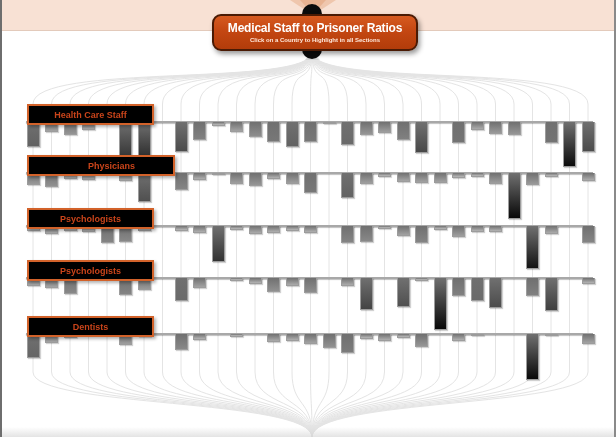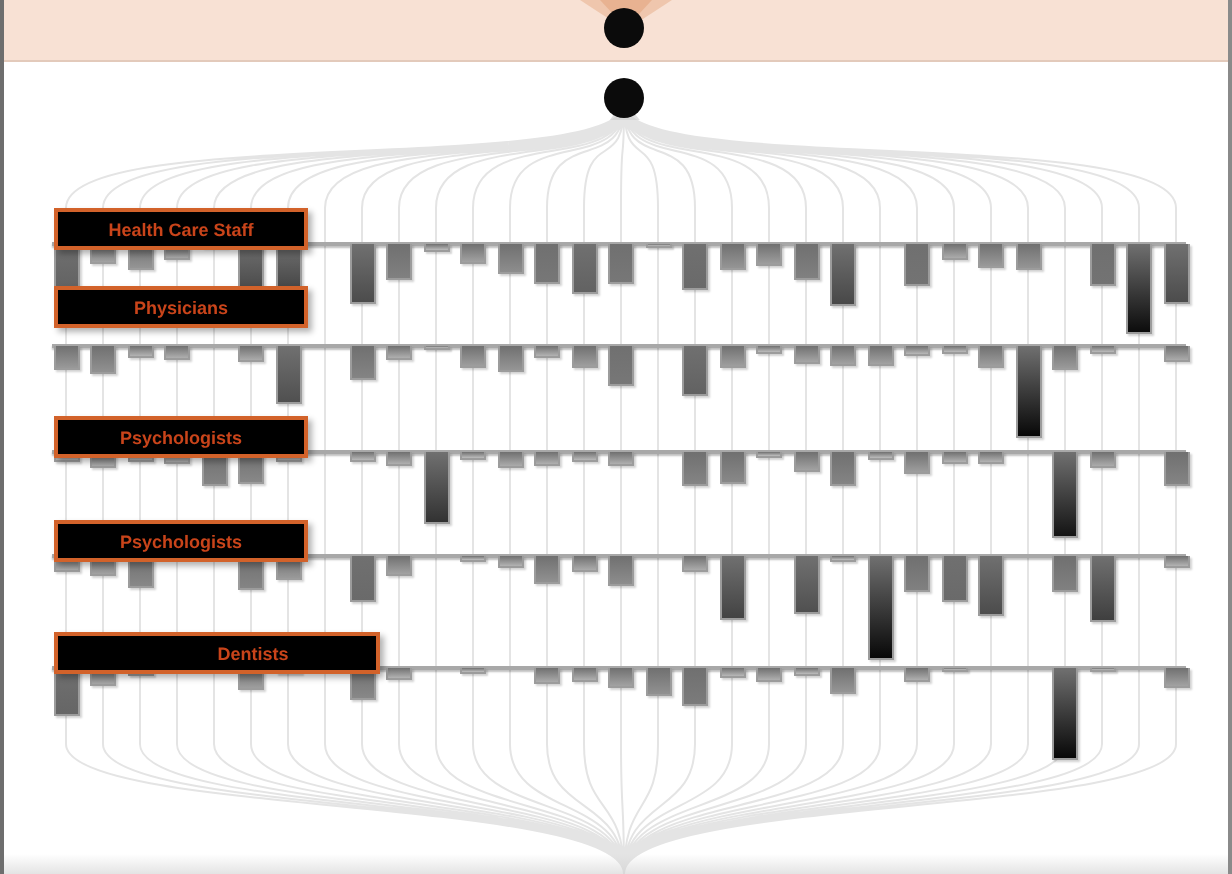--- a/index.html
+++ b/index.html
@@ -37,20 +37,24 @@
 
   <svg id="top-fan" width="616" height="60">
     <polygon points="288,0 334,0 311,15" fill="#ecbfa2" opacity="0.8"></polygon>
     <polygon points="298,0 324,0 311,14" fill="#e2a57f" opacity="0.6"></polygon>
     <polygon points="310,50 293,74 329,74" fill="#c9c9c9" opacity="0.55"></polygon>
   </svg>
 
   <div class="node" style="left:300px;top:4px;width:20px;height:20px;z-index:5;"></div>
   <div class="node" style="left:300px;top:39px;width:20px;height:20px;z-index:5;"></div>
 
+  <div id="title-box">
+    <div class="t1">Medical Staff to Prisoner Ratios</div>
+    <div class="t2">Click on a Country to Highlight in all Sections</div>
+  </div>
 
   <div id="chart">
       <div class="baseline" style="top: 121px;"></div>
       <div class="bar" title="Health Care Staff" style="left: 24.5px; top: 122px; height: 25px; background: linear-gradient(rgb(112, 112, 112), rgb(98, 98, 98));"></div>
       <div class="bar" title="Health Care Staff" style="left: 43px; top: 122px; height: 10px; background: linear-gradient(rgb(112, 112, 112), rgb(162, 162, 162));"></div>
       <div class="bar" title="Health Care Staff" style="left: 61.5px; top: 122px; height: 13px; background: linear-gradient(rgb(112, 112, 112), rgb(149, 149, 149));"></div>
       <div class="bar" title="Health Care Staff" style="left: 80px; top: 122px; height: 8px; background: linear-gradient(rgb(112, 112, 112), rgb(171, 171, 171));"></div>
       <div class="bar" title="Health Care Staff" style="left: 98.5px; top: 122px; height: 2px; background: linear-gradient(rgb(112, 112, 112), rgb(196, 196, 196));"></div>
       <div class="bar" title="Health Care Staff" style="left: 117px; top: 122px; height: 35px; background: linear-gradient(rgb(112, 112, 112), rgb(55, 55, 55));"></div>
       <div class="bar" title="Health Care Staff" style="left: 135.5px; top: 122px; height: 38px; background: linear-gradient(rgb(112, 112, 112), rgb(42, 42, 42));"></div>
@@ -97,21 +101,21 @@
       <div class="bar" title="Physicians" style="left: 394.5px; top: 173px; height: 9px; background: linear-gradient(rgb(112, 112, 112), rgb(166, 166, 166));"></div>
       <div class="bar" title="Physicians" style="left: 413px; top: 173px; height: 10px; background: linear-gradient(rgb(112, 112, 112), rgb(162, 162, 162));"></div>
       <div class="bar" title="Physicians" style="left: 431.5px; top: 173px; height: 10px; background: linear-gradient(rgb(112, 112, 112), rgb(162, 162, 162));"></div>
       <div class="bar" title="Physicians" style="left: 450px; top: 173px; height: 5px; background: linear-gradient(rgb(112, 112, 112), rgb(184, 184, 184));"></div>
       <div class="bar" title="Physicians" style="left: 468.5px; top: 173px; height: 4px; background: linear-gradient(rgb(112, 112, 112), rgb(188, 188, 188));"></div>
       <div class="bar" title="Physicians" style="left: 487px; top: 173px; height: 11px; background: linear-gradient(rgb(112, 112, 112), rgb(158, 158, 158));"></div>
       <div class="bar" title="Physicians" style="left: 505.5px; top: 173px; height: 46px; background: linear-gradient(rgb(112, 112, 112), rgb(8, 8, 8));"></div>
       <div class="bar" title="Physicians" style="left: 524px; top: 173px; height: 12px; background: linear-gradient(rgb(112, 112, 112), rgb(153, 153, 153));"></div>
       <div class="bar" title="Physicians" style="left: 542.5px; top: 173px; height: 4px; background: linear-gradient(rgb(112, 112, 112), rgb(188, 188, 188));"></div>
       <div class="bar" title="Physicians" style="left: 579.5px; top: 173px; height: 8px; background: linear-gradient(rgb(112, 112, 112), rgb(171, 171, 171));"></div>
-      <div class="sec-label" style="top: 143px;">Physicians</div>
+      <div class="sec-label" style="top: 155px; padding-left: 21px;">Physicians</div>
       <div class="baseline" style="top: 225px;"></div>
       <div class="bar" title="Psychiatrists" style="left: 24.5px; top: 226px; height: 5px; background: linear-gradient(rgb(112, 112, 112), rgb(184, 184, 184));"></div>
       <div class="bar" title="Psychiatrists" style="left: 43px; top: 226px; height: 8px; background: linear-gradient(rgb(112, 112, 112), rgb(171, 171, 171));"></div>
       <div class="bar" title="Psychiatrists" style="left: 61.5px; top: 226px; height: 5px; background: linear-gradient(rgb(112, 112, 112), rgb(184, 184, 184));"></div>
       <div class="bar" title="Psychiatrists" style="left: 80px; top: 226px; height: 6px; background: linear-gradient(rgb(112, 112, 112), rgb(179, 179, 179));"></div>
       <div class="bar" title="Psychiatrists" style="left: 98.5px; top: 226px; height: 17px; background: linear-gradient(rgb(112, 112, 112), rgb(132, 132, 132));"></div>
       <div class="bar" title="Psychiatrists" style="left: 117px; top: 226px; height: 16px; background: linear-gradient(rgb(112, 112, 112), rgb(136, 136, 136));"></div>
       <div class="bar" title="Psychiatrists" style="left: 135.5px; top: 226px; height: 5px; background: linear-gradient(rgb(112, 112, 112), rgb(184, 184, 184));"></div>
       <div class="bar" title="Psychiatrists" style="left: 172.5px; top: 226px; height: 5px; background: linear-gradient(rgb(112, 112, 112), rgb(184, 184, 184));"></div>
       <div class="bar" title="Psychiatrists" style="left: 191px; top: 226px; height: 7px; background: linear-gradient(rgb(112, 112, 112), rgb(175, 175, 175));"></div>
@@ -175,17 +179,17 @@
       <div class="bar" title="Dentists" style="left: 339px; top: 334px; height: 19px; background: linear-gradient(rgb(112, 112, 112), rgb(123, 123, 123));"></div>
       <div class="bar" title="Dentists" style="left: 357.5px; top: 334px; height: 5px; background: linear-gradient(rgb(112, 112, 112), rgb(184, 184, 184));"></div>
       <div class="bar" title="Dentists" style="left: 376px; top: 334px; height: 7px; background: linear-gradient(rgb(112, 112, 112), rgb(175, 175, 175));"></div>
       <div class="bar" title="Dentists" style="left: 394.5px; top: 334px; height: 4px; background: linear-gradient(rgb(112, 112, 112), rgb(188, 188, 188));"></div>
       <div class="bar" title="Dentists" style="left: 413px; top: 334px; height: 13px; background: linear-gradient(rgb(112, 112, 112), rgb(149, 149, 149));"></div>
       <div class="bar" title="Dentists" style="left: 450px; top: 334px; height: 7px; background: linear-gradient(rgb(112, 112, 112), rgb(175, 175, 175));"></div>
       <div class="bar" title="Dentists" style="left: 468.5px; top: 334px; height: 2px; background: linear-gradient(rgb(112, 112, 112), rgb(196, 196, 196));"></div>
       <div class="bar" title="Dentists" style="left: 524px; top: 334px; height: 46px; background: linear-gradient(rgb(112, 112, 112), rgb(8, 8, 8));"></div>
       <div class="bar" title="Dentists" style="left: 542.5px; top: 334px; height: 2px; background: linear-gradient(rgb(112, 112, 112), rgb(196, 196, 196));"></div>
       <div class="bar" title="Dentists" style="left: 579.5px; top: 334px; height: 10px; background: linear-gradient(rgb(112, 112, 112), rgb(162, 162, 162));"></div>
-      <div class="sec-label" style="top: 316px; padding-left: 36px;">Dentists</div>
+      <div class="sec-label" style="top: 316px;">Dentists</div>
     </div>
 
   <div id="bottom-shade"></div>
 </div>
 
 </body></html>

